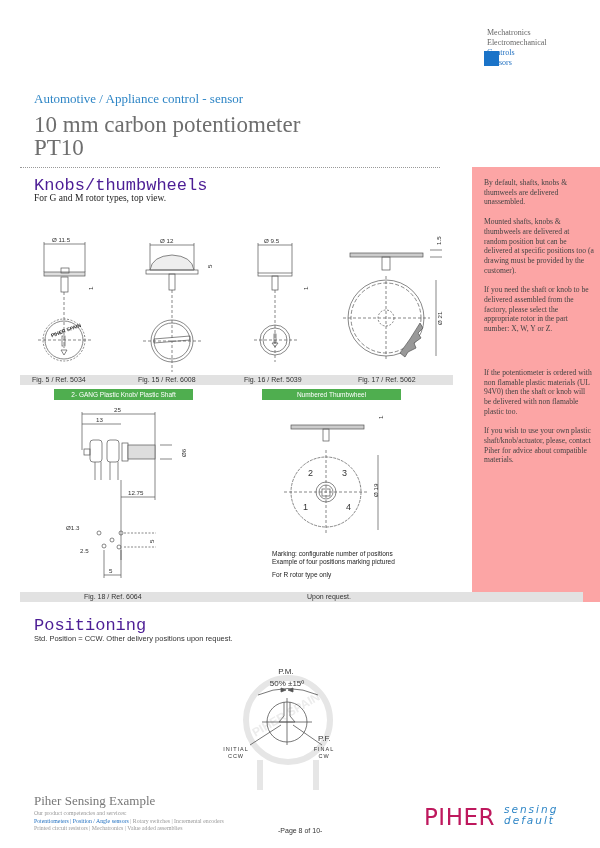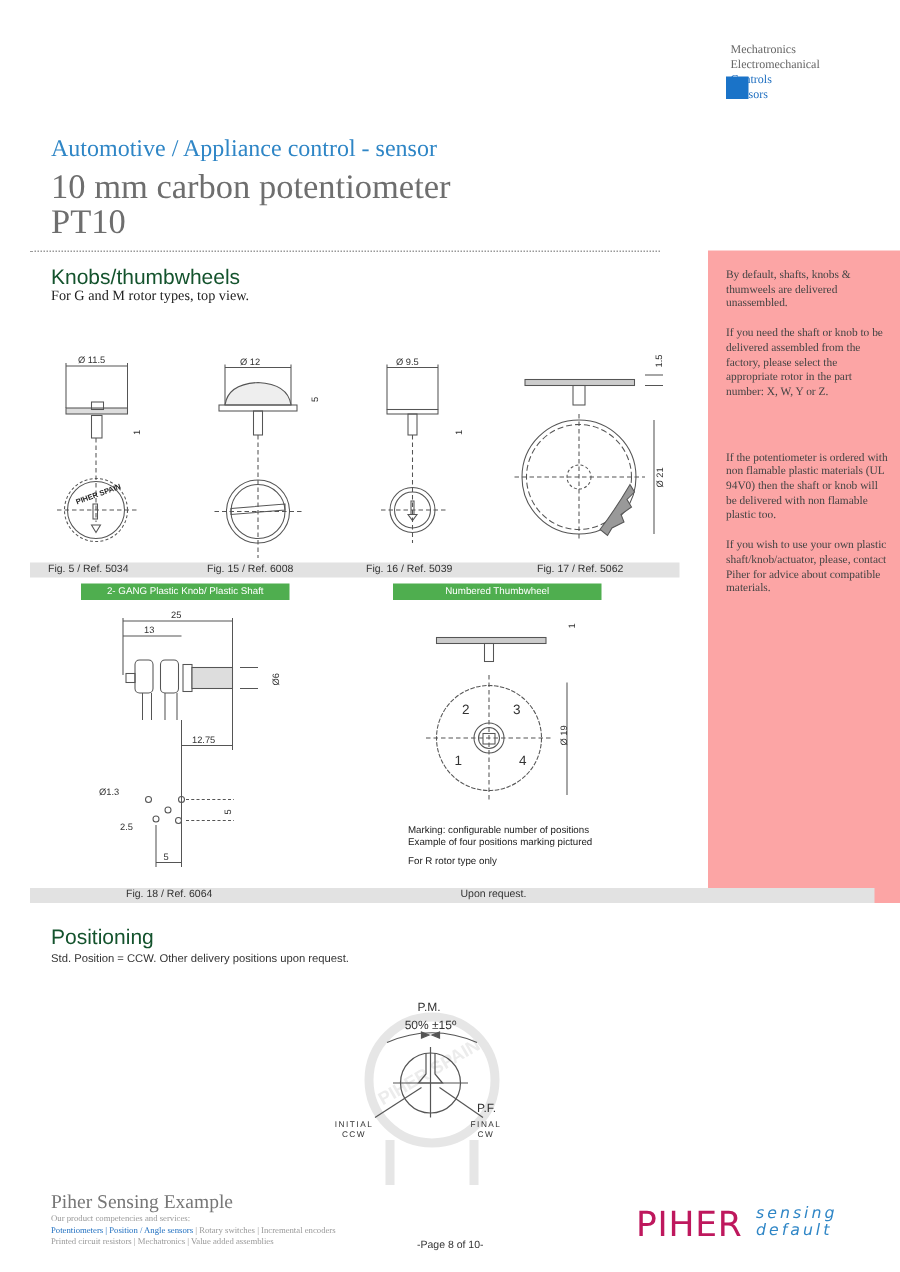--- a/index.html
+++ b/index.html
@@ -5,25 +5,25 @@
   html, body { margin:0; padding:0; background:#fff; }
   body { width:600px; height:848px; position:relative; overflow:hidden; font-family:"DejaVu Serif", serif; color:#333; }
   .abs { position:absolute; }
   .sans { font-family:"Liberation Sans", "DejaVu Sans", sans-serif; }
 
   
   .brand { left:487px; top:28px; font-size:8px; line-height:10px; font-family:"Liberation Serif", serif; color:#666; }
   .brand .blue { color:#1f6fc0; }
   .brand-square { left:484px; top:51px; width:15px; height:15px; background:#1a73c8; }
 
-  .subtitle { left:34px; top:91px; font-size:16px; color:#2f86c6; font-family:"Liberation Serif", serif; }
+  .subtitle { left:34px; top:91px; font-size:13px; color:#2f86c6; font-family:"Liberation Serif", serif; }
   .title { left:34px; top:113px; font-size:23px; line-height:23px; color:#6e6e6e; font-family:"Liberation Serif", serif; }
   .divider { left:20px; top:167px; width:420px; border-top:1px dotted #999; }
 
-  .section-h { font-size:14px; color:#14532d; font-family:Liberation Sans, sans-serif; }
+  .section-h { font-size:17px; color:#4c1d95; font-family:Liberation Mono, monospace; }
   .section-sub { font-size:9.5px; color:#222; font-family:"Liberation Serif", serif; }
 
   .sidebar { left:472px; top:167px; width:130px; height:435px; background:#fca5a5; }
   .sidebar p { margin:0 0 10px 0; padding:0; font-size:7.6px; line-height:9.7px; color:#444; font-family:"Liberation Serif", serif; }
   .sidebar .inner { padding:11px 8px 0 12px; }
 
   .capbar { background:#e2e2e2; height:10px; font-size:7px; line-height:10px; color:#333; font-family:"Liberation Sans", sans-serif; }
   .capbar span { position:absolute; top:0; }
   .greenbar { background:#4fae4f; color:#fff; height:11px; font-size:6.5px; line-height:11px; text-align:center; font-family:"Liberation Sans", sans-serif; }
 
@@ -53,20 +53,21 @@
 <div class="abs subtitle">Automotive / Appliance control - sensor</div>
 <div class="abs title">
   <div>10 mm carbon potentiometer</div>
   <div>PT10</div>
 </div>
 <div class="abs divider"></div>
 
 <div class="abs sidebar">
   <div class="inner">
     <p>By default, shafts, knobs &amp; thumweels are delivered unassembled.</p>
+    <p>Mounted shafts, knobs &amp; thumbweels are delivered at random position but can be delivered at specific positions too (a drawing must be provided by the customer).</p>
     <p style="margin-bottom:34px">If you need the shaft or knob to be delivered assembled from the factory, please select the appropriate rotor in the part number: X, W, Y or Z.</p>
     <p>If the potentiometer is ordered with non flamable plastic materials (UL 94V0) then the shaft or knob will be delivered with non flamable plastic too.</p>
     <p>If you wish to use your own plastic shaft/knob/actuator, please, contact Piher for advice about compatible materials.</p>
   </div>
 </div>
 
 <div class="abs section-h" style="left:34px; top:176px;">Knobs/thumbwheels</div>
 <div class="abs section-sub" style="left:34px; top:193px;">For G and M rotor types, top view.</div>
 
 <svg style="left:0;top:0;" width="600" height="848">

